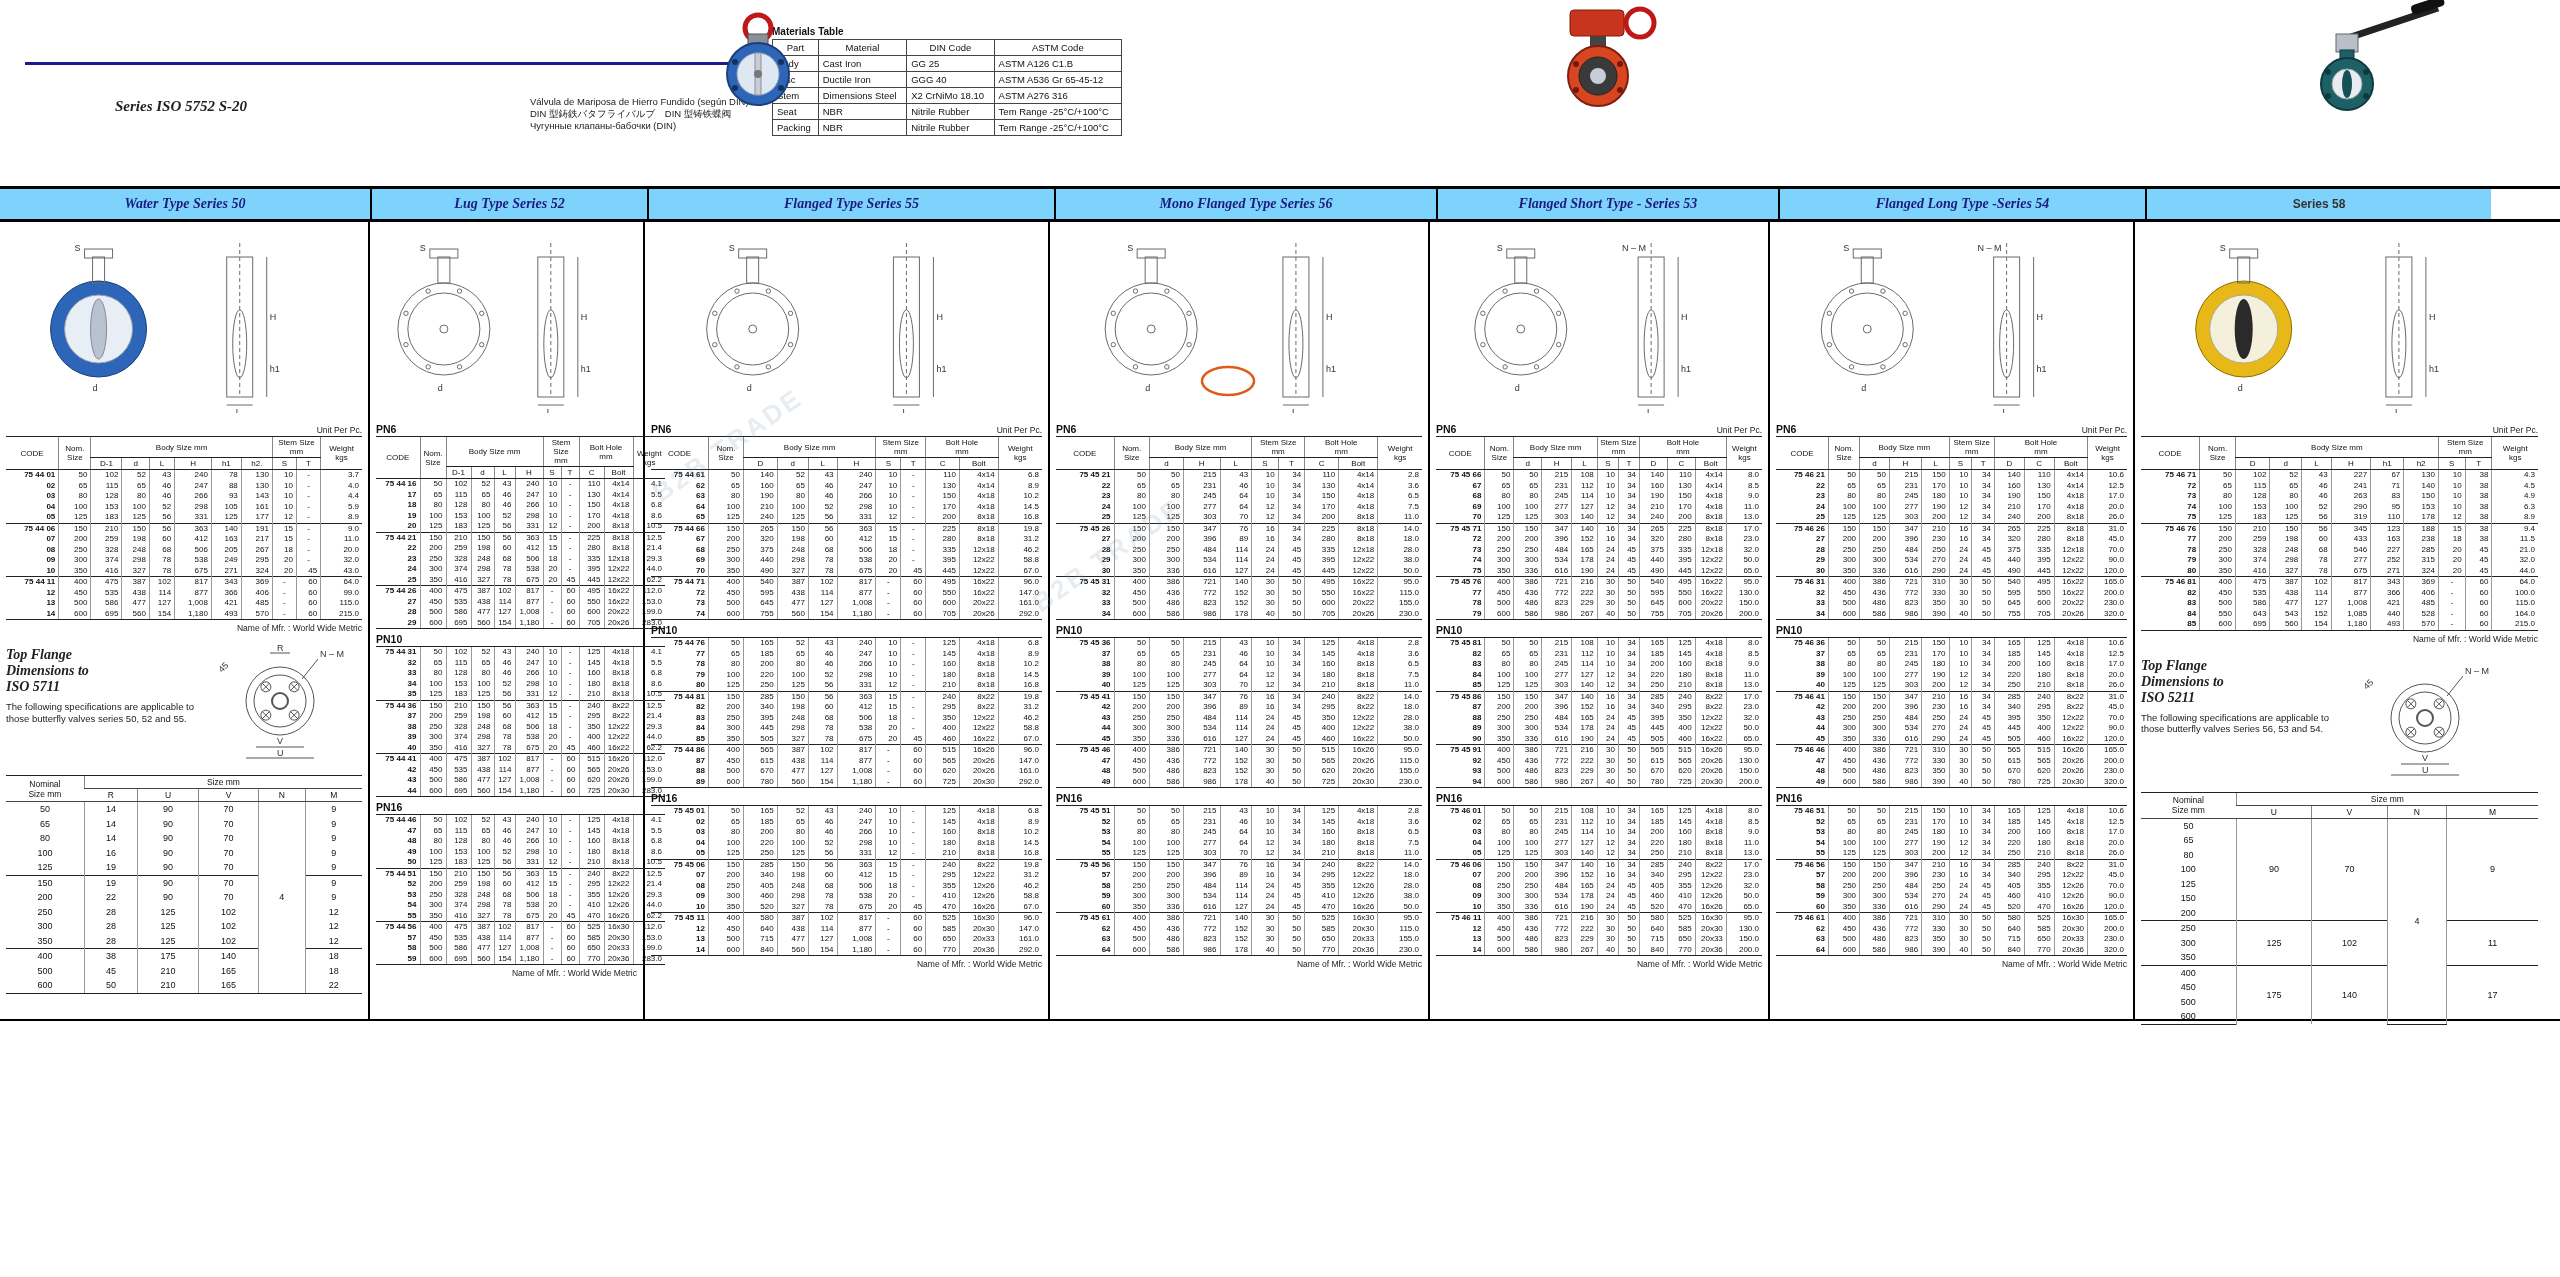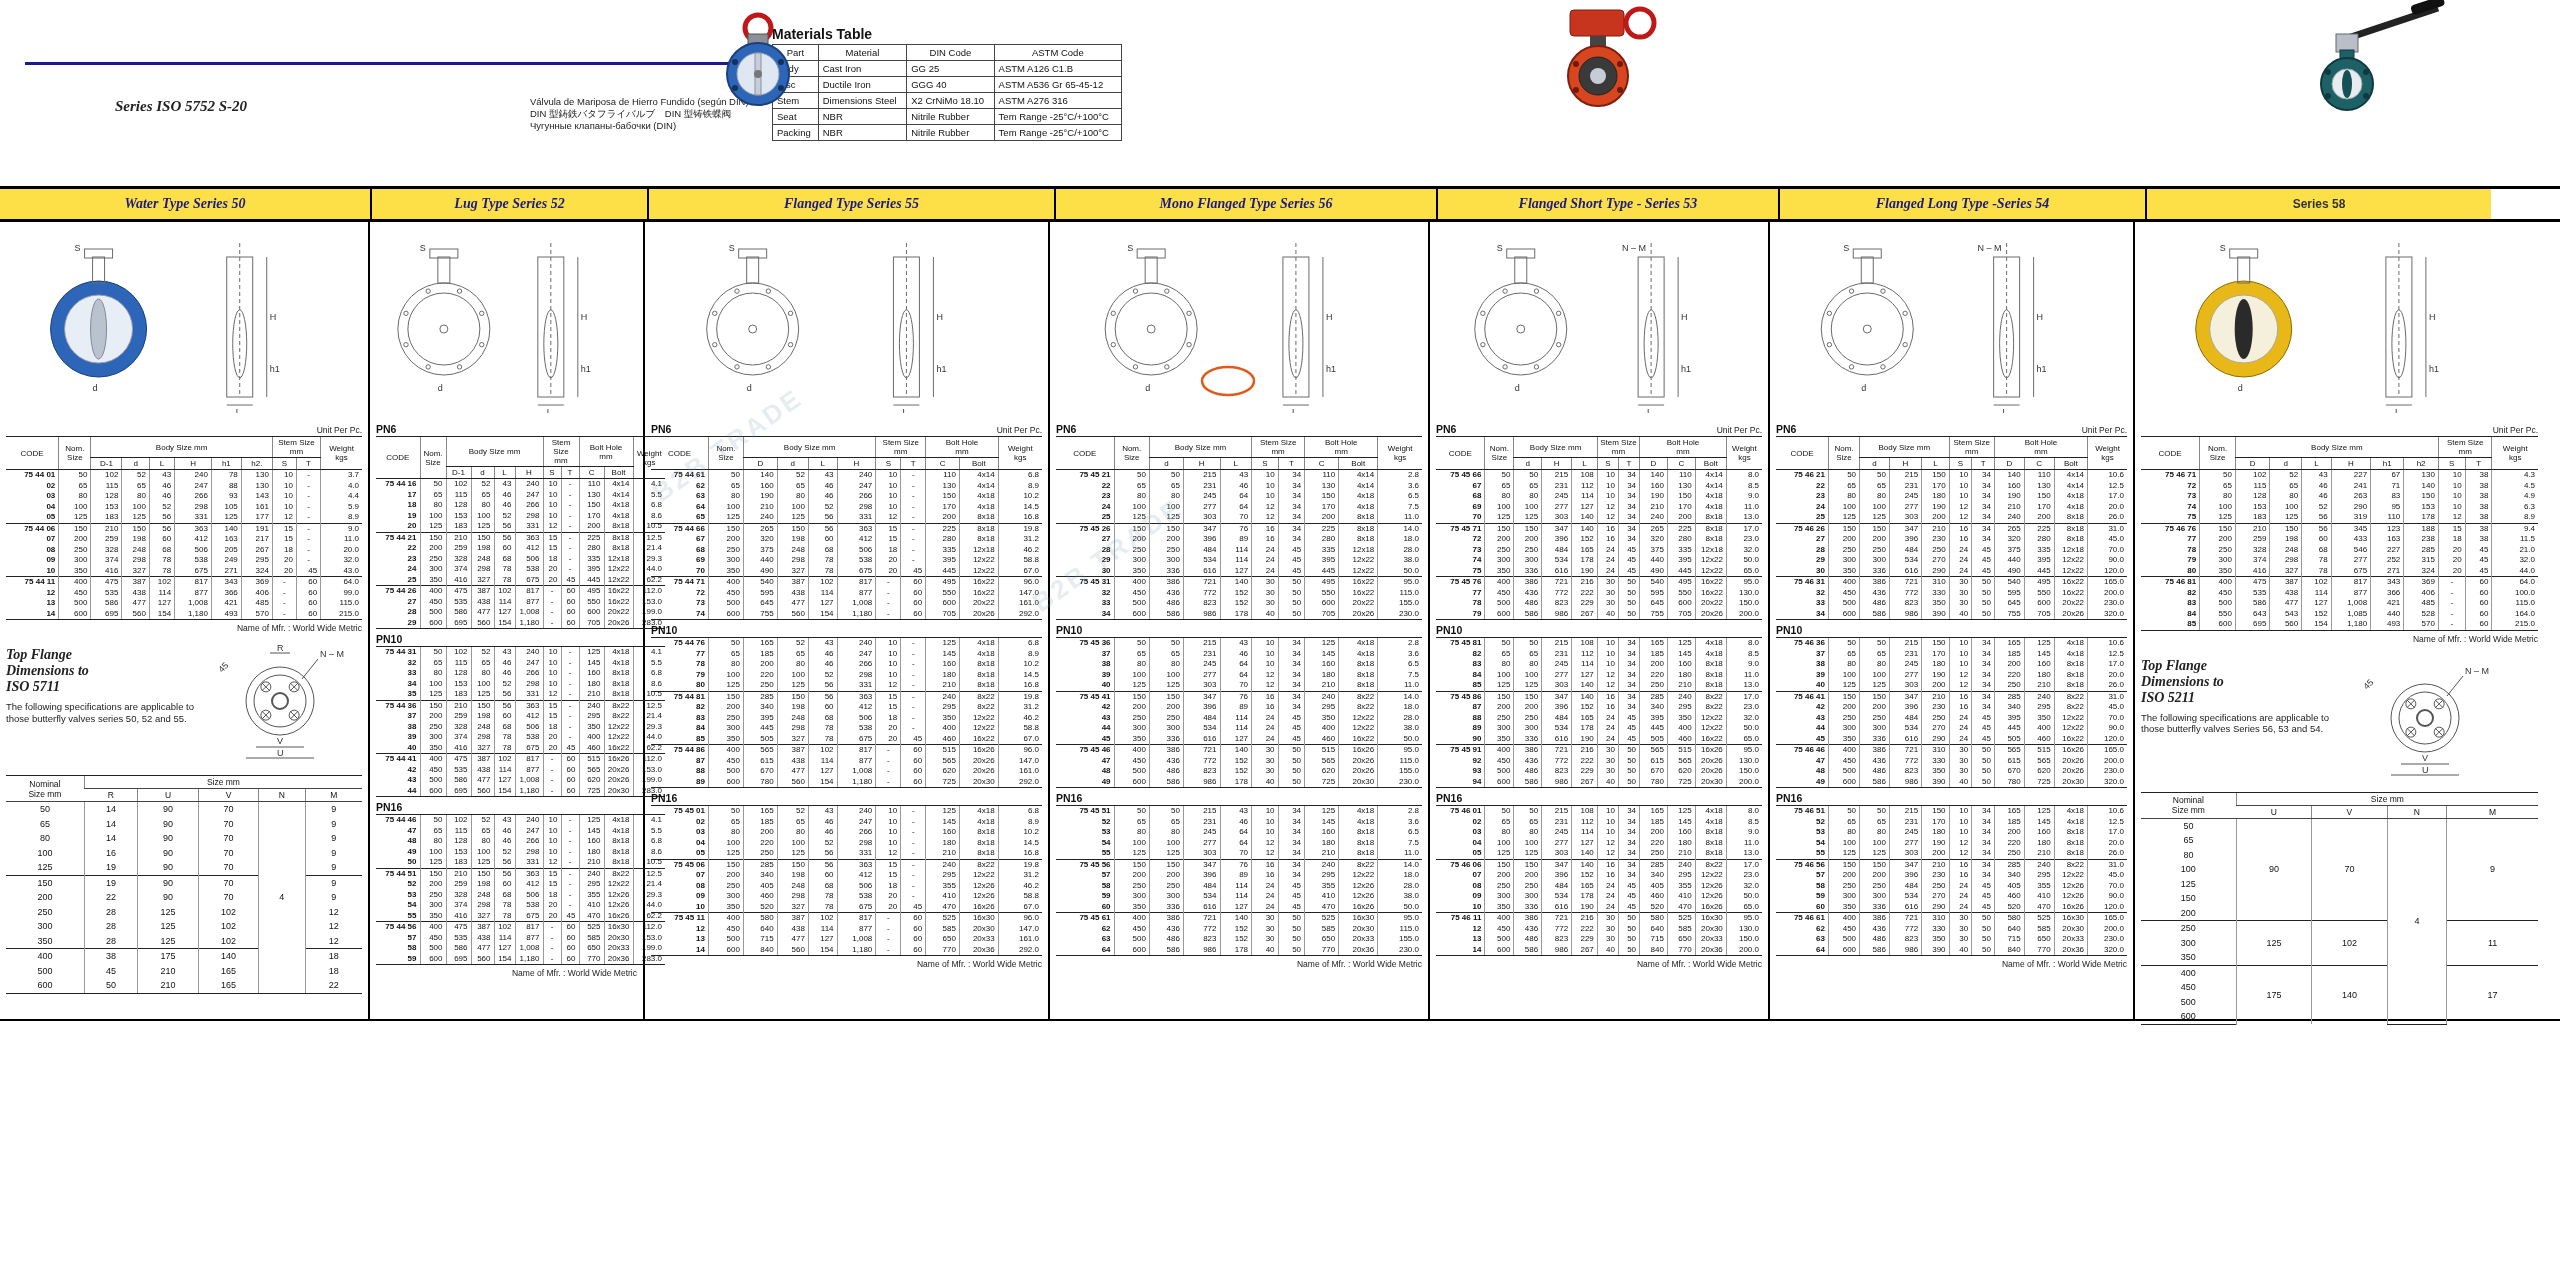--- a/index.html
+++ b/index.html
@@ -5,29 +5,29 @@
   html,body{margin:0;padding:0;background:#fff;}
   body{width:2560px;height:1277px;position:relative;font-family:"Liberation Sans",sans-serif;color:#111;overflow:hidden;}
   
   .tophdr{position:absolute;left:0;top:0;width:2560px;height:186px;}
   .titlebar{position:absolute;left:25px;top:28px;width:705px;height:34px;background:#d9f3f8;}
   .titlebar .ttl{font-family:"Liberation Serif",serif;font-style:italic;font-weight:bold;font-size:21px;color:#1b1b6e;padding:5px 0 0 12px;}
   .titlerule{position:absolute;left:25px;top:62px;width:705px;height:3px;background:#1b1b8c;}
   .serieslbl{position:absolute;left:115px;top:98px;font-family:"Liberation Serif",serif;font-style:italic;font-weight:bold;font-size:15px;color:#222;}
   .translations{position:absolute;left:530px;top:96px;width:260px;font-size:9.5px;line-height:12px;color:#222;}
   .mat{position:absolute;left:772px;top:26px;width:350px;}
-  .mat .mt-title{font-weight:bold;font-size:14px;margin-bottom:2px;}
+  .mat .mt-title{font-weight:bold;font-size:10px;margin-bottom:2px;}
   .mat table{border-collapse:collapse;width:100%;font-size:9.5px;}
   .mat th,.mat td{border:1px solid #444;border-left:none;border-right:1px solid #444;padding:1px 4px;text-align:left;height:13px;}
   .mat th:first-child,.mat td:first-child{border-left:1px solid #444;}
   .mat th{text-align:center;font-weight:normal;}
   .photo{position:absolute;}
   
   .band{position:absolute;left:0;top:186px;width:2560px;height:30px;border-top:3px solid #000;border-bottom:3px solid #000;display:flex;}
-  .band .bcell{background:#fde047;border-right:2px solid #000;display:flex;align-items:center;justify-content:center;font-family:"Liberation Serif",serif;font-style:italic;font-weight:bold;font-size:14px;color:#1b1b7e;}
+  .band .bcell{background:#7dd3fc;border-right:2px solid #000;display:flex;align-items:center;justify-content:center;font-family:"Liberation Serif",serif;font-style:italic;font-weight:bold;font-size:14px;color:#1b1b7e;}
   .band .bcell:last-child{border-right:none;}
   .band .plain{font-style:normal;font-family:"Liberation Sans",sans-serif;font-size:12px;color:#333;font-weight:bold;}
   
   .cols{position:absolute;left:0;top:219px;width:2560px;height:800px;display:flex;border-bottom:2px solid #000;}
   .sec{border-right:2px solid #000;box-sizing:border-box;padding:2px 6px 0 6px;position:relative;}
   .sec:last-child{border-right:none;}
   .diag{height:198px;position:relative;overflow:hidden;}
   .pnrow{display:flex;justify-content:space-between;align-items:flex-end;height:14px;margin-top:2px;}
   .pnlbl{font-weight:bold;font-size:10.5px;}
   .unit{font-size:8.5px;color:#222;}

